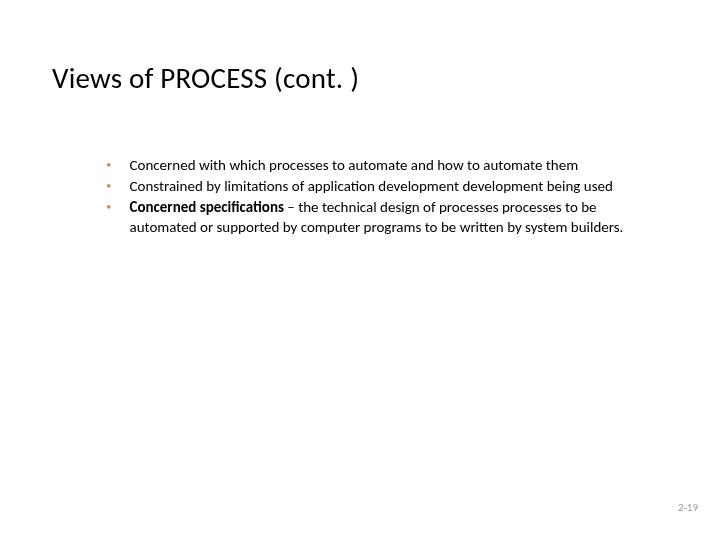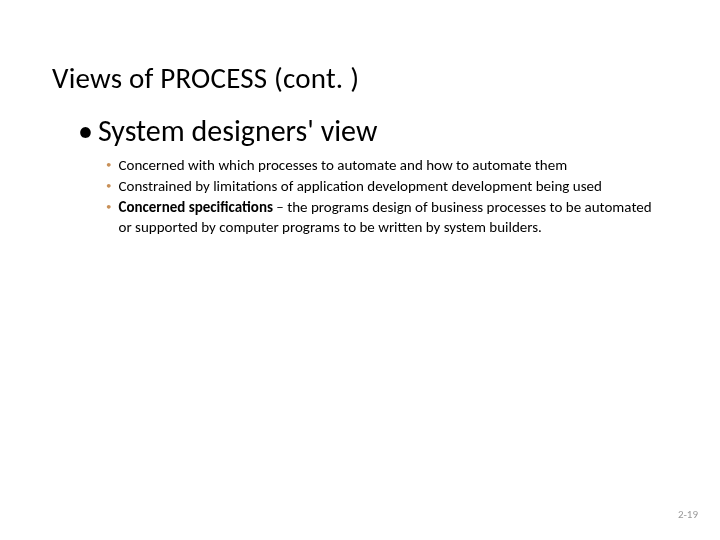--- a/index.html
+++ b/index.html
@@ -55,55 +55,53 @@
   }
   .sub-item .dot {
     color: #c89058;
     font-size: 11px;
     margin-right: 7px;
     line-height: 1.6;
     flex-shrink: 0;
   }
   .sub-item .txt {
     flex: 1;
+    margin-left: 11px;
   }
   .pageno {
     position: absolute;
     right: 22px;
-    bottom: 19px;
+    bottom: 26px;
     font-size: 11px;
     color: #9a9a9a;
   }
   .bold { font-weight: 700; }
 </style>
 </head>
 <body>
 
 <div class="slide">
 
   <div class="title">Views of PROCESS (cont. )</div>
 
-  <div class="main-bullet">
-    <span class="dot">•</span><span>System designers' view</span>
-  </div>
 
   <div class="sub-list">
 
     <div class="sub-item">
       <span class="dot">•</span>
       <span class="txt">Concerned with which processes to automate and how to automate them</span>
     </div>
 
     <div class="sub-item">
       <span class="dot">•</span>
       <span class="txt">Constrained by limitations of application development development being used</span>
     </div>
 
     <div class="sub-item">
       <span class="dot">•</span>
-      <span class="txt"><span class="bold">Concerned specifications</span><span> – the programs design of business processes to be automated or supported by computer programs to be written by system builders.</span></span>
+      <span class="txt"><span class="bold">Concerned specifications</span><span> – the technical design of processes processes to be automated or supported by computer programs to be written by system builders.</span></span>
     </div>
 
   </div>
 
   <div class="pageno">2-19</div>
 
 </div>
 
 </body></html>

